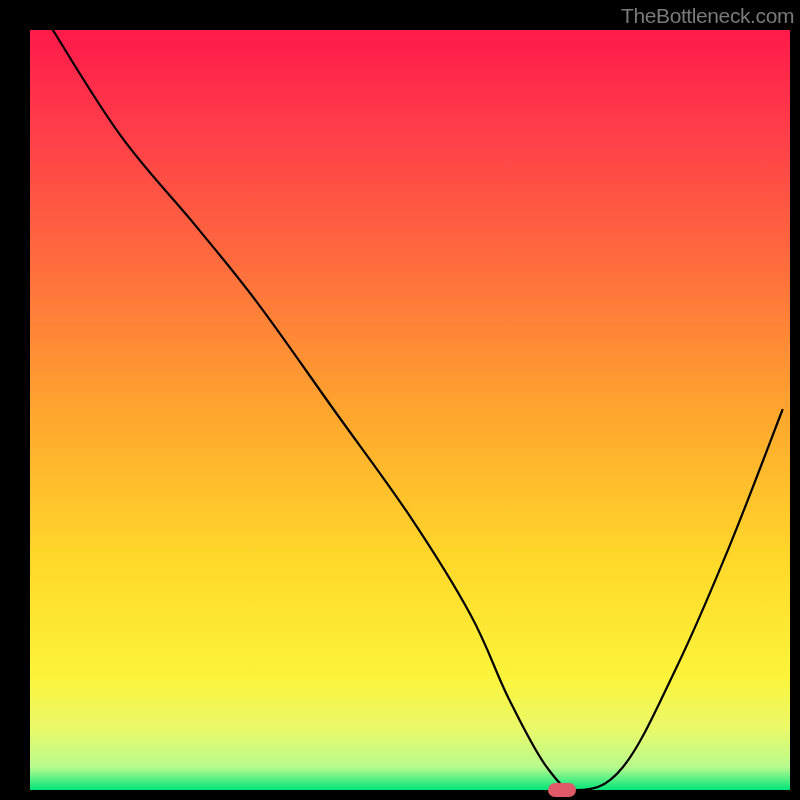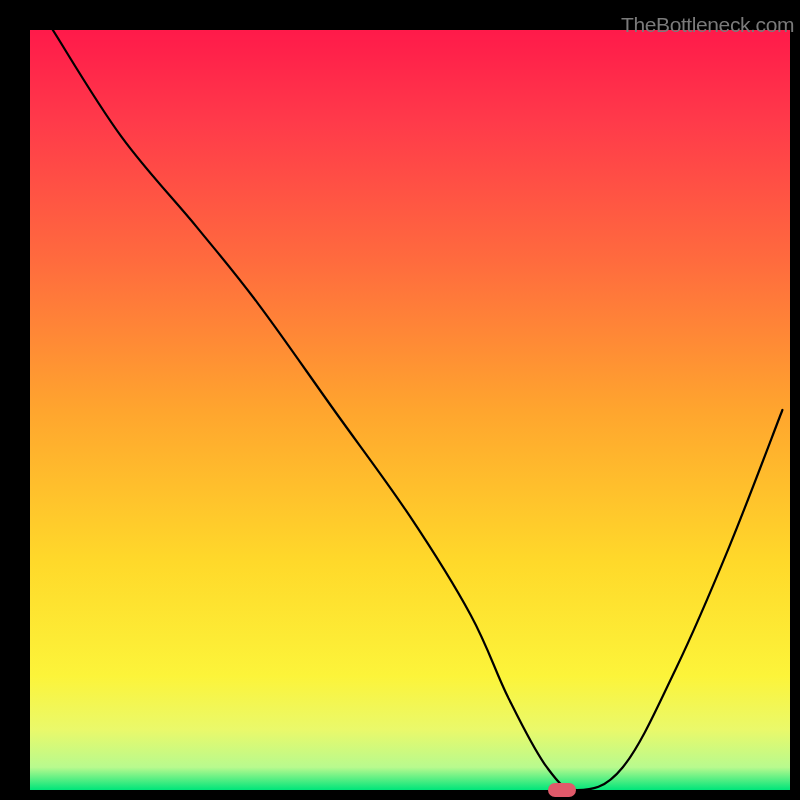--- a/index.html
+++ b/index.html
@@ -45,21 +45,21 @@
   .marker {
     position: absolute;
     width: 28px;
     height: 14px;
     border-radius: 7px;
     background: var(--marker-color);
     transform: translate(-50%, -50%);
   }
   .watermark {
     position: absolute;
-    top: 13px;
+    top: 4px;
     right: 6px;
     font-family: Arial, Helvetica, sans-serif;
     font-size: 21px;
     font-weight: 500;
     color: #7a7a7a;
     letter-spacing: -0.4px;
     user-select: none;
   }
 </style>
 </head>

